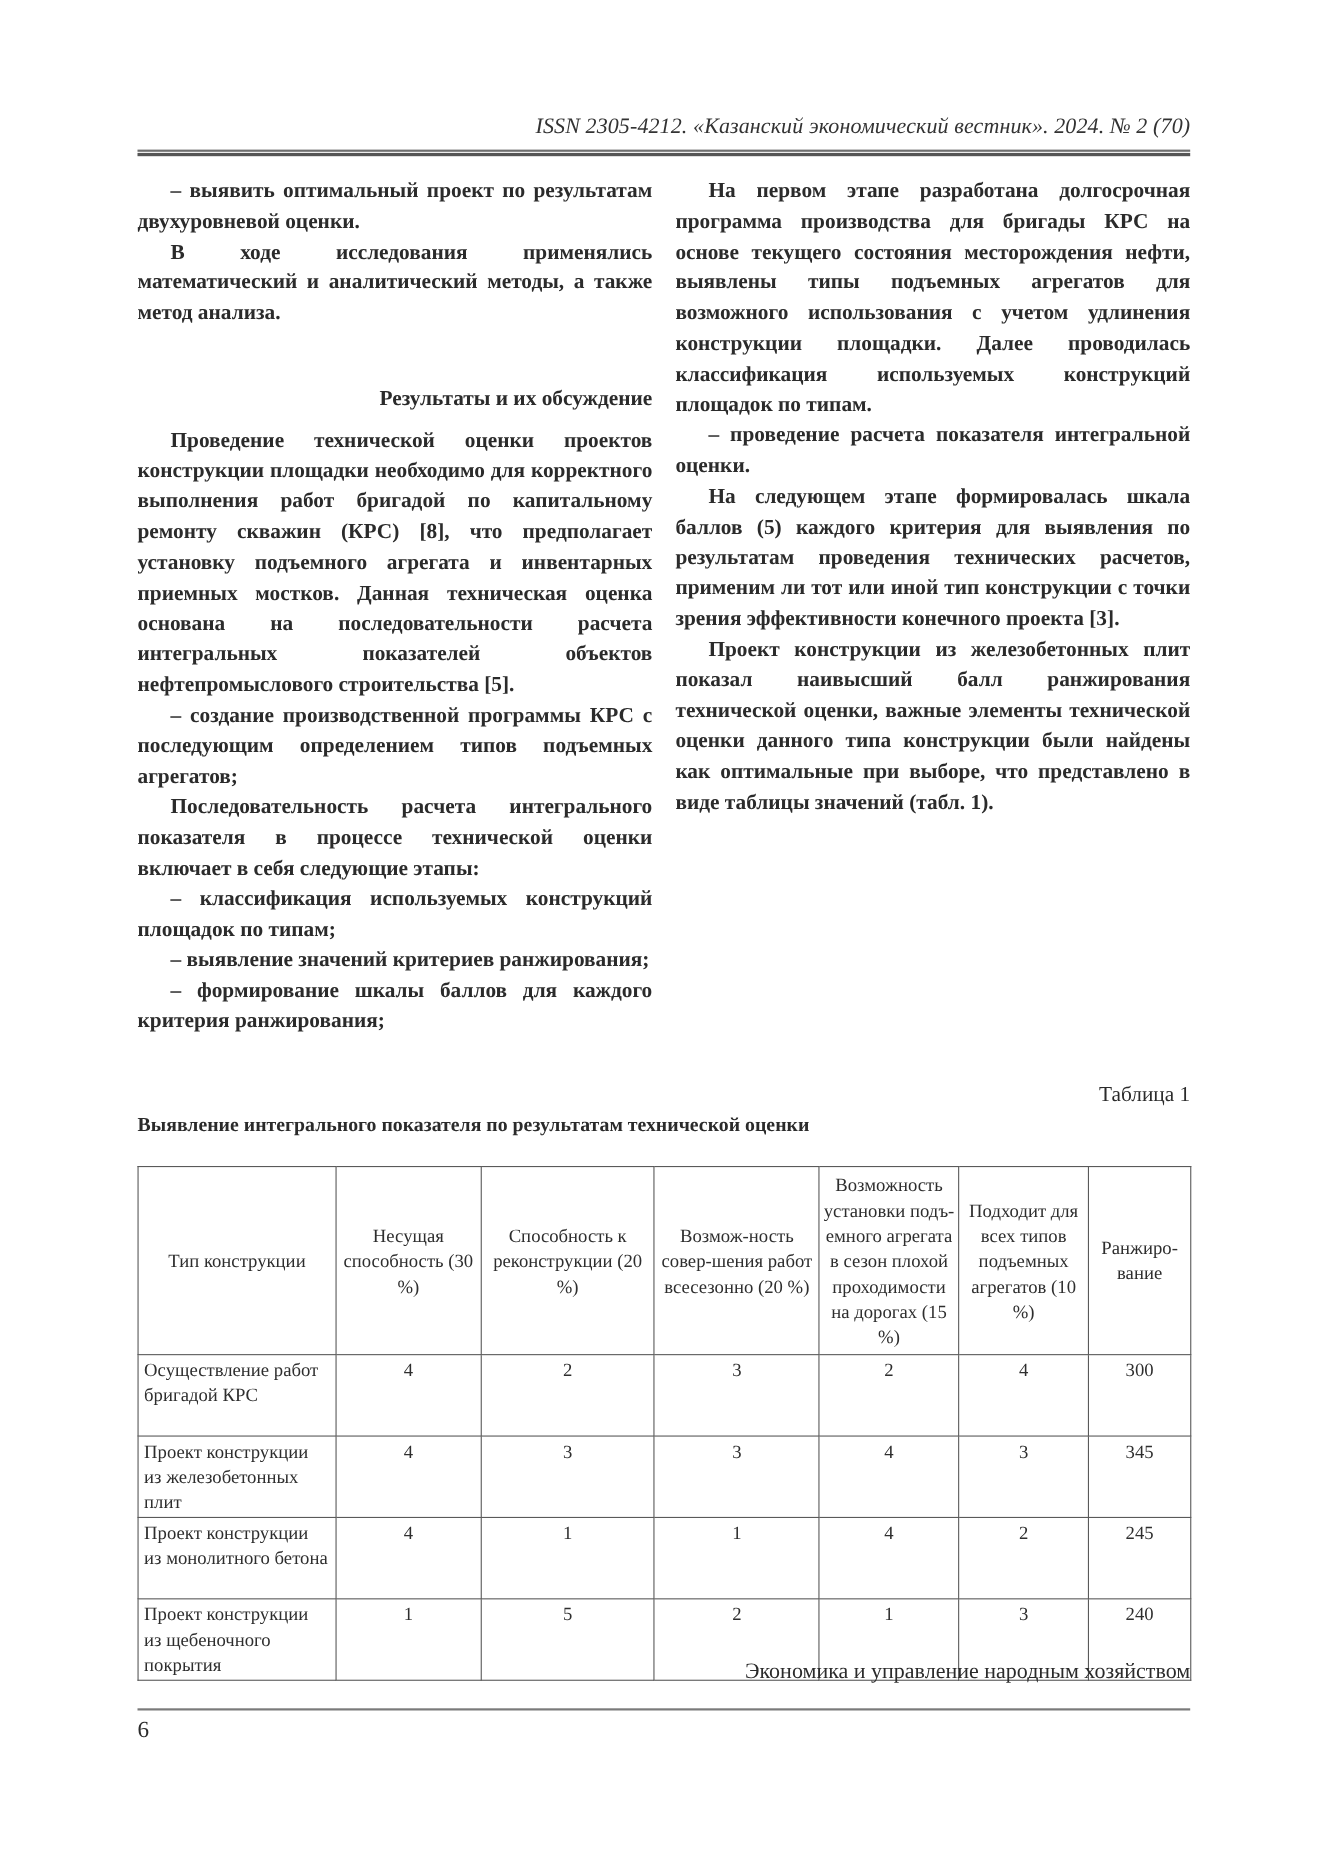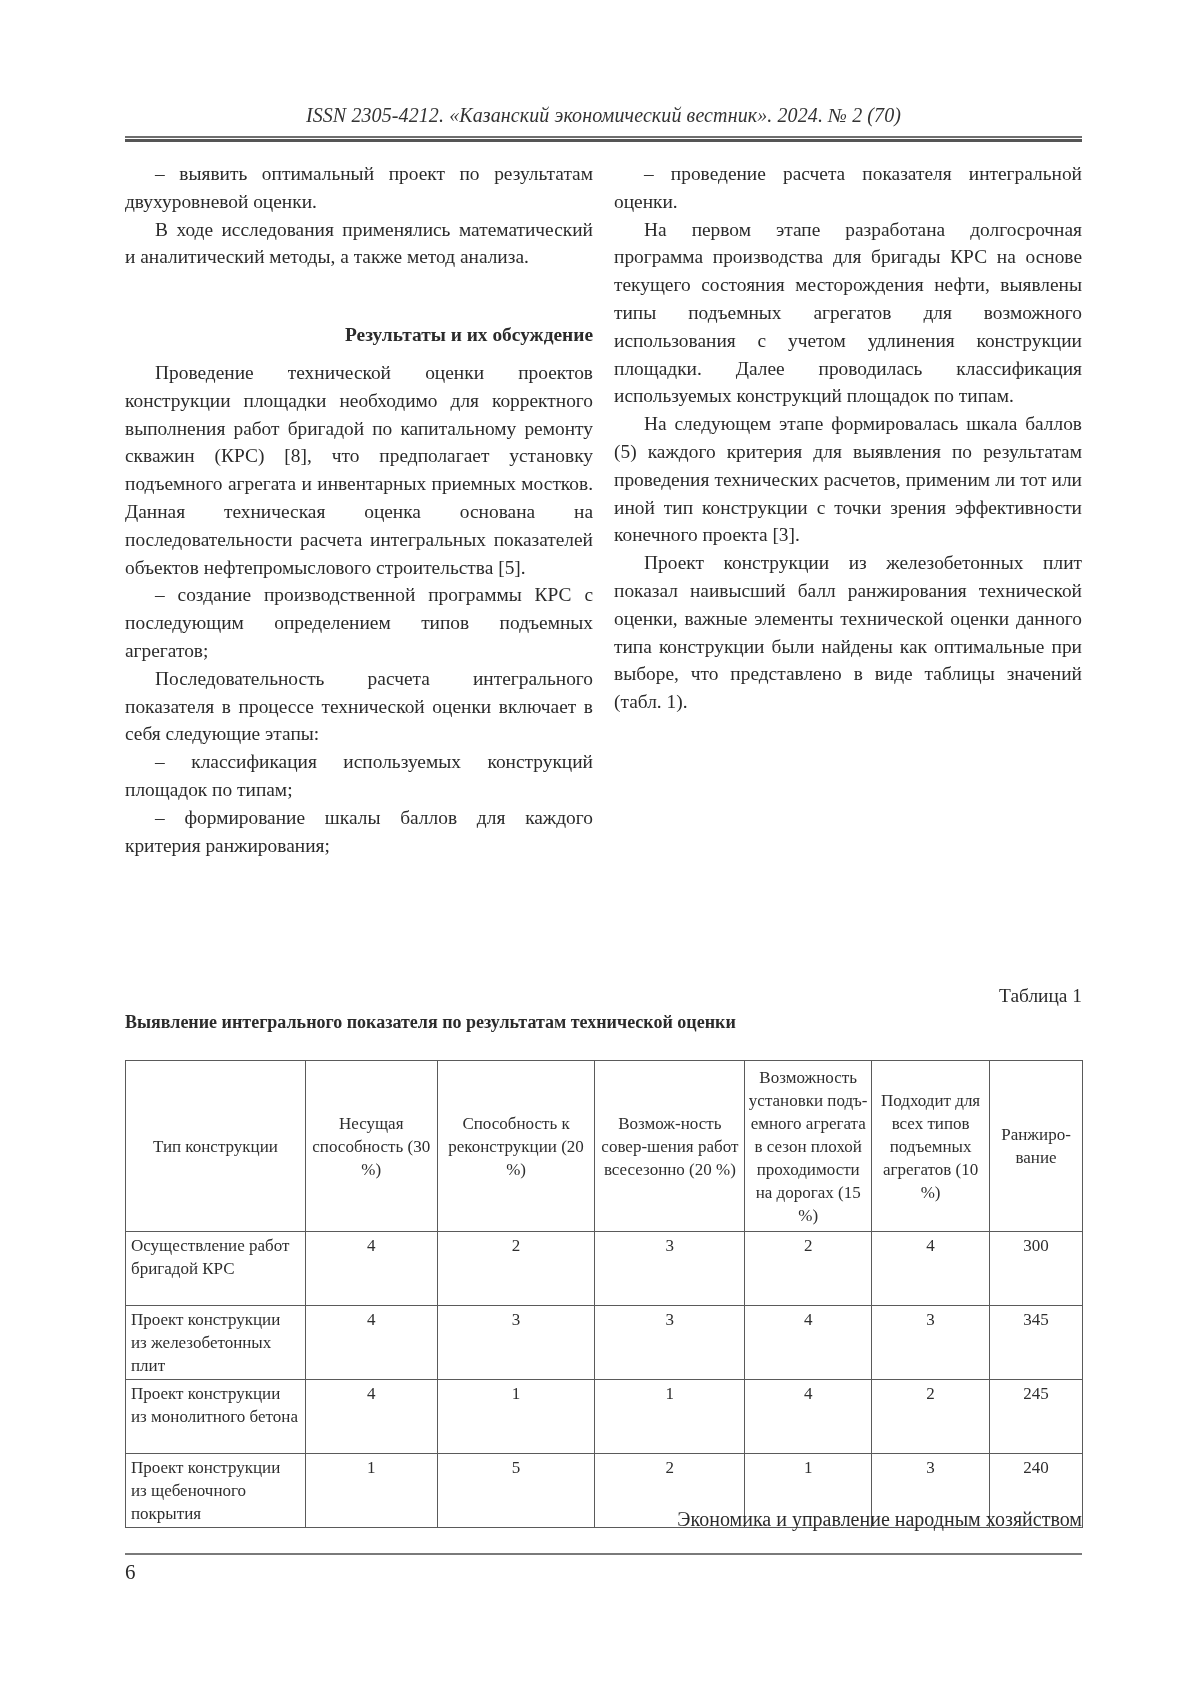--- a/index.html
+++ b/index.html
@@ -3,36 +3,36 @@
 <meta charset="utf-8">
 <style>
   html, body { margin: 0; padding: 0; background: #ffffff; }
   body {
     width: 1200px; height: 1697px; position: relative; overflow: hidden;
     font-family: "Liberation Serif", "DejaVu Serif", serif;
     color: #2b2b2b;
   }
   .running-header {
     position: absolute; left: 125px; top: 104px; width: 957px;
-    text-align: center; font-style: italic; font-size: 20px; letter-spacing: 0.1px;
+    text-align: right; font-style: italic; font-size: 20px; letter-spacing: 0.1px;
     color: #333;
   }
   .header-rule {
     position: absolute; left: 125px; top: 136px; width: 957px; height: 6px;
   }
   .header-rule .thin { position: absolute; left: 0; right: 0; top: 0; height: 2px; background: #6e6e6e; }
   .header-rule .thick { position: absolute; left: 0; right: 0; top: 3px; height: 3px; background: #555; }
 
   .col {
     position: absolute; top: 160px; width: 468px;
     font-size: 19.4px; line-height: 27.8px; text-align: justify;
   }
   .col.left { left: 125px; }
   .col.right { left: 614px; }
-  .col p { margin: 0; text-indent: 30px; }
+  .col p { margin: 0; text-indent: 30px; font-weight: bold; }
   .section-heading {
     font-weight: bold; text-align: right; text-indent: 0 !important;
     margin: 50px 0 10px 0 !important; font-size: 19.4px;
   }
 
   .table-label {
     position: absolute; left: 125px; top: 985px; width: 957px;
     text-align: right; font-size: 19.4px;
   }
   .table-caption {
@@ -76,26 +76,27 @@
 </div>
 
 <div class="col left">
   <p>– выявить оптимальный проект по результатам двухуровневой оценки.</p>
   <p>В ходе исследования применялись математический и аналитический методы, а также метод анализа.</p>
   <p class="section-heading">Результаты и их обсуждение</p>
   <p>Проведение технической оценки проектов конструкции площадки необходимо для корректного выполнения работ бригадой по капитальному ремонту скважин (КРС) [8], что предполагает установку подъемного агрегата и инвентарных приемных мостков. Данная техническая оценка основана на последовательности расчета интегральных показателей объектов нефтепромыслового строительства [5].</p>
   <p>– создание производственной программы КРС с последующим определением типов подъемных агрегатов;</p>
   <p>Последовательность расчета интегрального показателя в процессе технической оценки включает в себя следующие этапы:</p>
   <p>– классификация используемых конструкций площадок по типам;</p>
+  <p>– выявление значений критериев ранжирования;</p>
   <p>– формирование шкалы баллов для каждого критерия ранжирования;</p>
 </div>
 
 <div class="col right">
+  <p>На первом этапе разработана долгосрочная программа производства для бригады КРС на основе текущего состояния месторождения нефти, выявлены типы подъемных агрегатов для возможного использования с учетом удлинения конструкции площадки. Далее проводилась классификация используемых конструкций площадок по типам.</p>
   <p>– проведение расчета показателя интегральной оценки.</p>
-  <p>На первом этапе разработана долгосрочная программа производства для бригады КРС на основе текущего состояния месторождения нефти, выявлены типы подъемных агрегатов для возможного использования с учетом удлинения конструкции площадки. Далее проводилась классификация используемых конструкций площадок по типам.</p>
   <p>На следующем этапе формировалась шкала баллов (5) каждого критерия для выявления по результатам проведения технических расчетов, применим ли тот или иной тип конструкции с точки зрения эффективности конечного проекта [3].</p>
   <p>Проект конструкции из железобетонных плит показал наивысший балл ранжирования технической оценки, важные элементы технической оценки данного типа конструкции были найдены как оптимальные при выборе, что представлено в виде таблицы значений (табл. 1).</p>
 </div>
 
 <div class="table-label">Таблица 1</div>
 <div class="table-caption">Выявление интегрального показателя по результатам технической оценки</div>
 
 <table class="data">
   <colgroup>
     <col style="width:180px">

